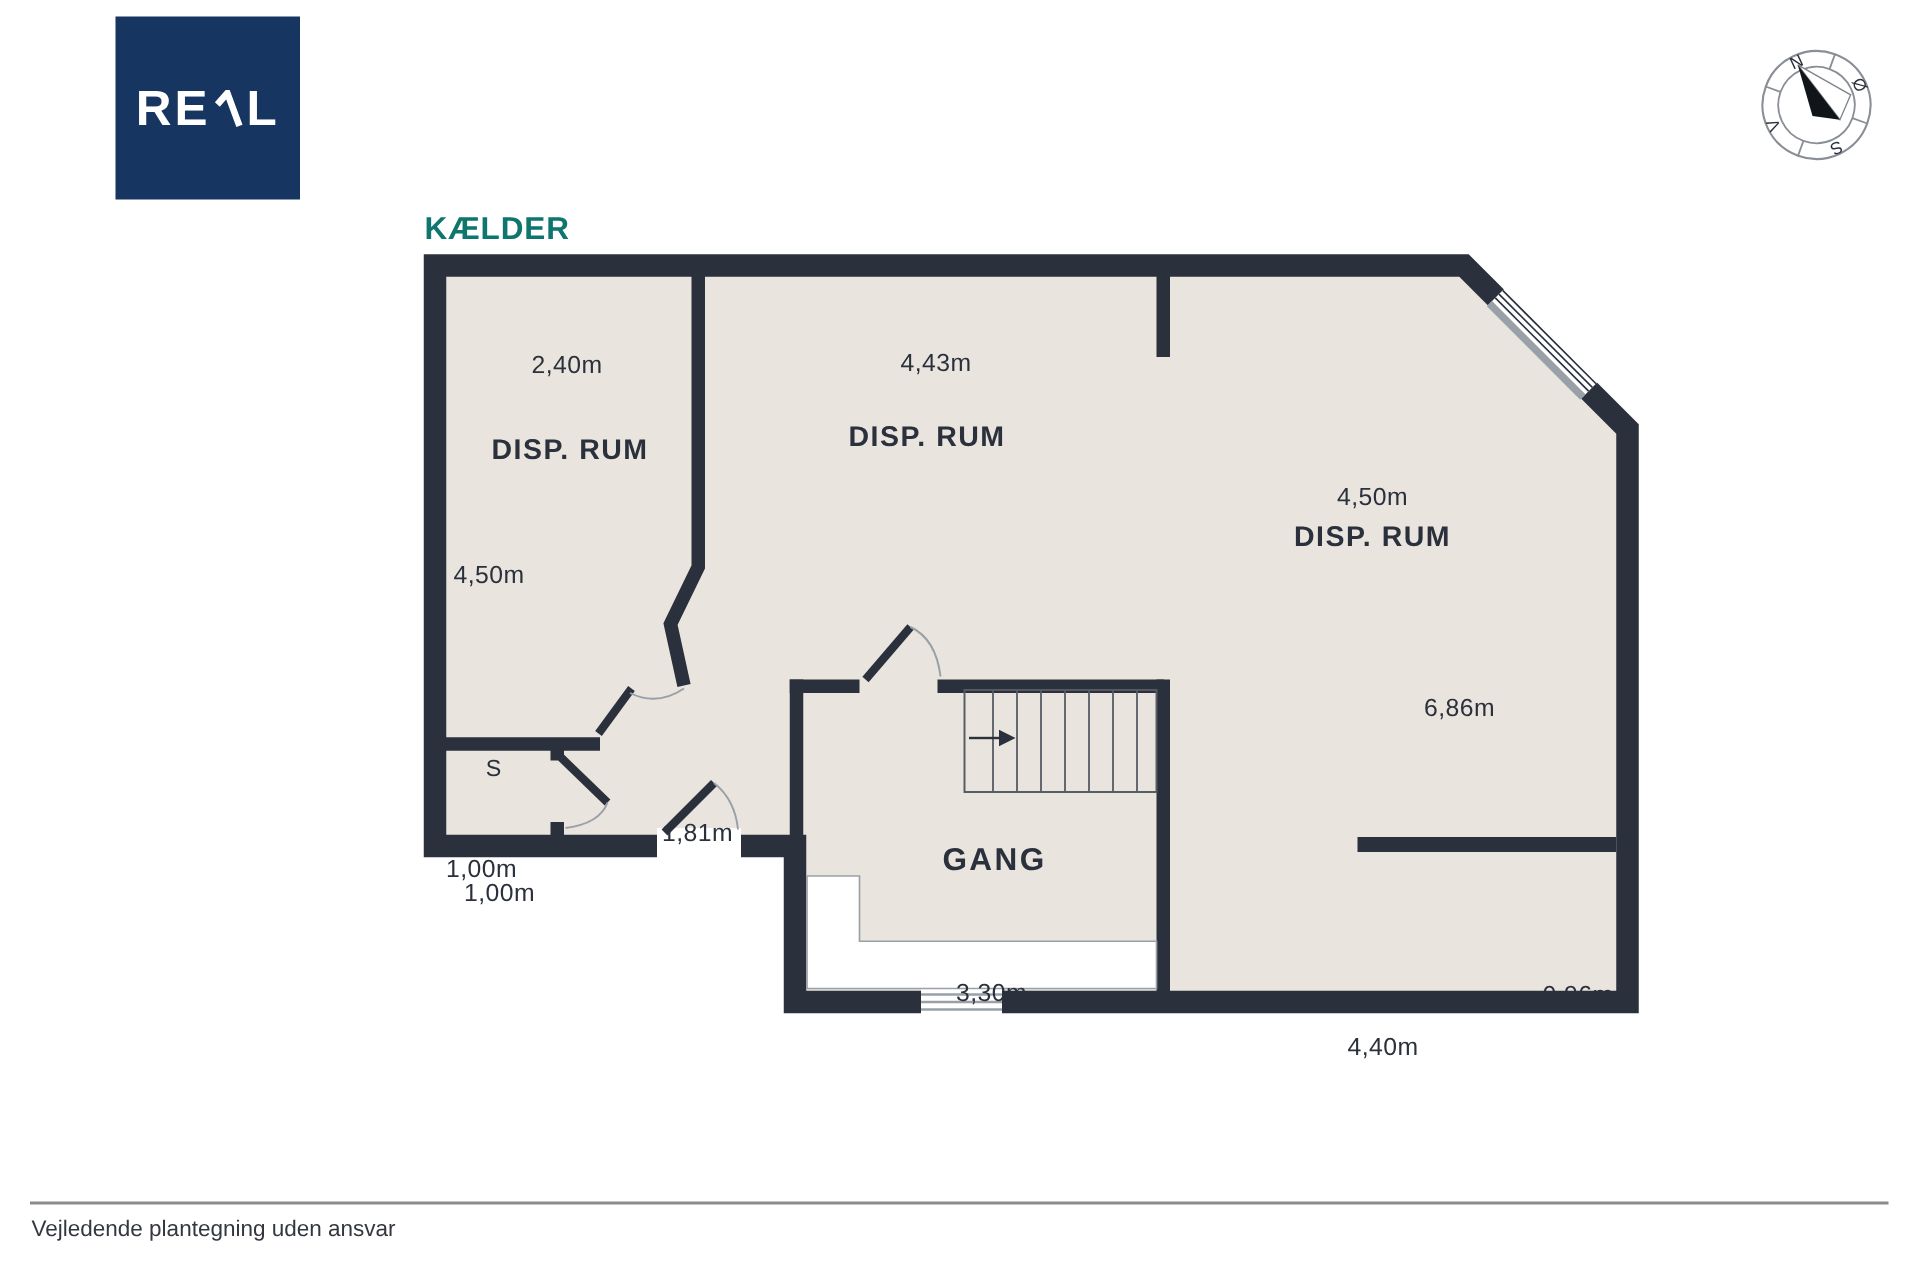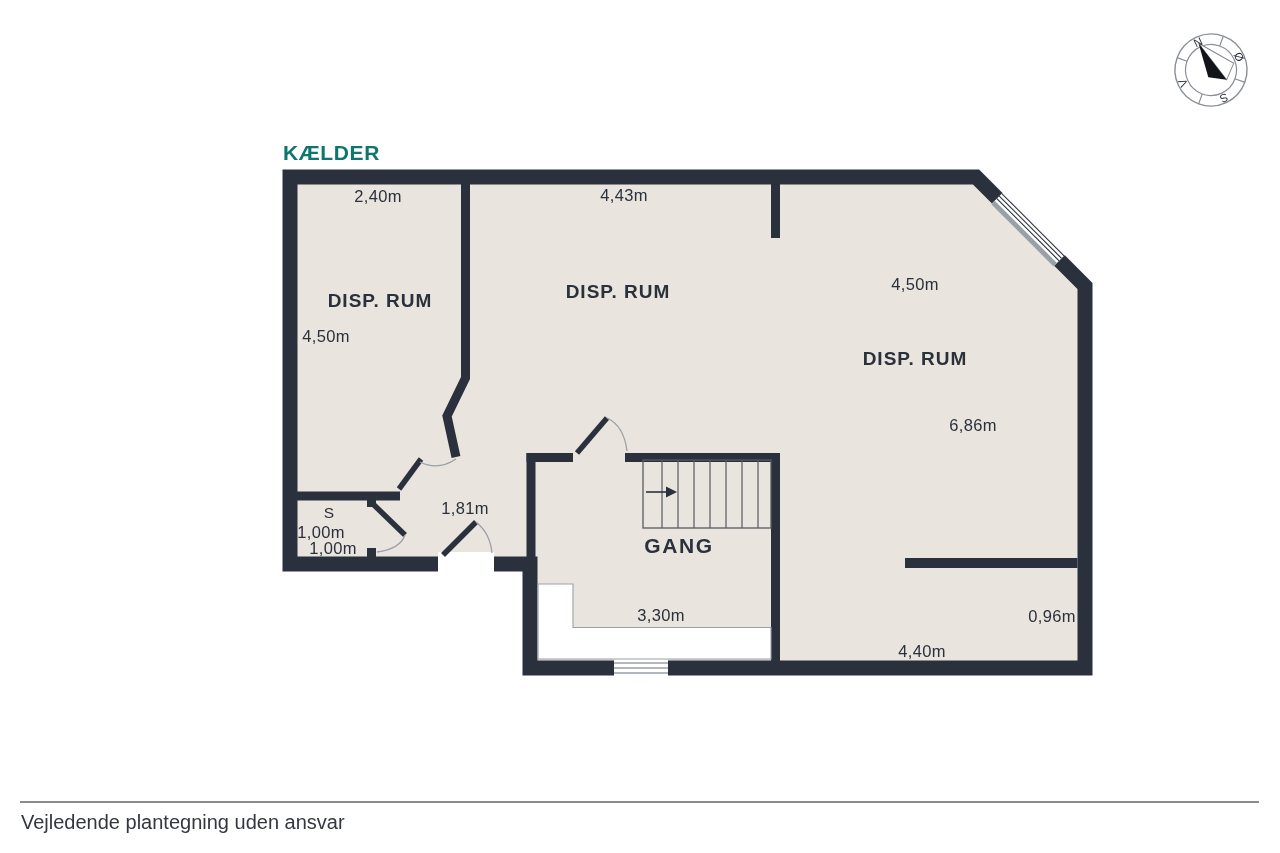--- a/index.html
+++ b/index.html
@@ -8,31 +8,38 @@
   .logo{position:absolute;left:77px;top:11px;width:123px;height:122px;background:#163560;
         color:#ffffff;display:flex;align-items:center;justify-content:center;
         font-weight:700;font-size:33px;letter-spacing:2px;}
   .logo-a{width:19px;height:25px;margin:0 2px 0 3px;display:block;}
   .plan-title{position:absolute;left:283px;top:141px;font-size:21px;font-weight:700;
               letter-spacing:0.6px;color:#0f766e;}
   .plan-svg{position:absolute;left:0;top:0;}
   .lbl{position:absolute;transform:translate(-50%,-50%);white-space:nowrap;color:#2b313c;}
   .room{font-size:19px;font-weight:700;letter-spacing:1px;}
   .room-big{font-size:21px;font-weight:700;letter-spacing:1.6px;}
-  .dim{font-size:16.5px;font-weight:400;letter-spacing:0.3px;}
+  .dim{font-size:16.5px;font-weight:400;letter-spacing:0.3px;margin-top:48px;}
   .dim-s{font-size:15.5px;font-weight:400;}
   .compass{position:absolute;left:1163px;top:22px;}
   .footer-line{position:absolute;left:20px;top:801px;width:1239px;height:2px;background:#8b8b8b;}
-  .footer-text{position:absolute;left:21px;top:811px;font-size:20px;color:#33383f;}
+  .footer-text{position:absolute;left:21px;top:811px;font-size:15px;color:#33383f;}
 </style>
 </head>
 <body>
 
 <div id="stage">
 
+  <div class="logo">
+    <span>RE</span>
+    <svg class="logo-a" viewBox="0 0 20 26">
+      <polyline points="2,10 9,2 17.5,25" fill="none" stroke="#ffffff" stroke-width="4.6"></polyline>
+    </svg>
+    <span>L</span>
+  </div>
 
   <svg class="compass" width="96" height="96" viewBox="0 0 96 96">
     <g transform="rotate(-25 48 48)">
       <circle cx="48" cy="48" r="36" fill="none" stroke="#8a8f96" stroke-width="1.4"></circle>
       <circle cx="48" cy="48" r="25.5" fill="none" stroke="#8a8f96" stroke-width="1.2"></circle>
       <g stroke="#8a8f96" stroke-width="1.2">
         <line x1="66" y1="30" x2="73.5" y2="22.5"></line>
         <line x1="66" y1="66" x2="73.5" y2="73.5"></line>
         <line x1="30" y1="66" x2="22.5" y2="73.5"></line>
         <line x1="30" y1="30" x2="22.5" y2="22.5"></line>
@@ -131,21 +138,21 @@
   <div class="lbl dim" style="left:378px;top:196px;">2,40m</div>
   <div class="lbl dim" style="left:326px;top:336px;">4,50m</div>
 
   <div class="lbl room" style="left:618px;top:292px;">DISP. RUM</div>
   <div class="lbl dim" style="left:624px;top:195px;">4,43m</div>
 
   <div class="lbl room" style="left:915px;top:359px;">DISP. RUM</div>
   <div class="lbl dim" style="left:915px;top:284px;">4,50m</div>
   <div class="lbl dim" style="left:973px;top:425px;">6,86m</div>
 
-  <div class="lbl room-big" style="left:663px;top:546px;margin-left:16px;">GANG</div>
+  <div class="lbl room-big" style="left:663px;top:574px;">GANG</div>
   <div class="lbl dim" style="left:661px;top:615px;">3,30m</div>
 
   <div class="lbl dim-s" style="left:329px;top:513px;">S</div>
   <div class="lbl dim" style="left:321px;top:532px;">1,00m</div>
   <div class="lbl dim" style="left:333px;top:548px;">1,00m</div>
 
   <div class="lbl dim" style="left:465px;top:508px;">1,81m</div>
   <div class="lbl dim" style="left:1052px;top:616px;">0,96m</div>
   <div class="lbl dim" style="left:922px;top:651px;">4,40m</div>
 

